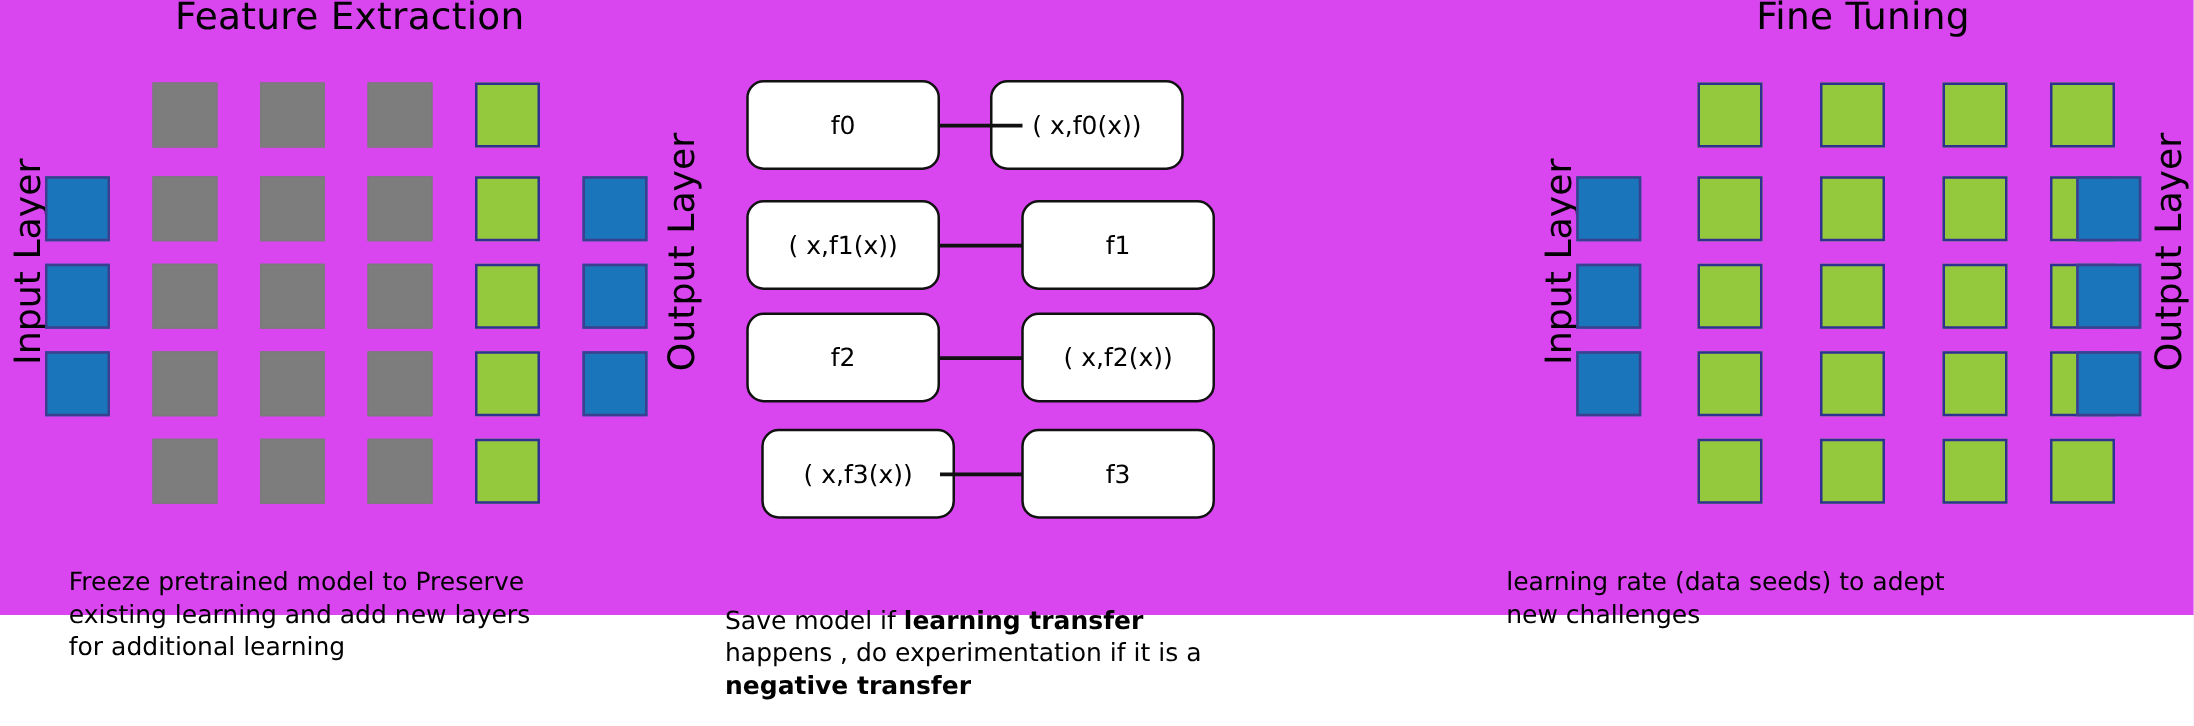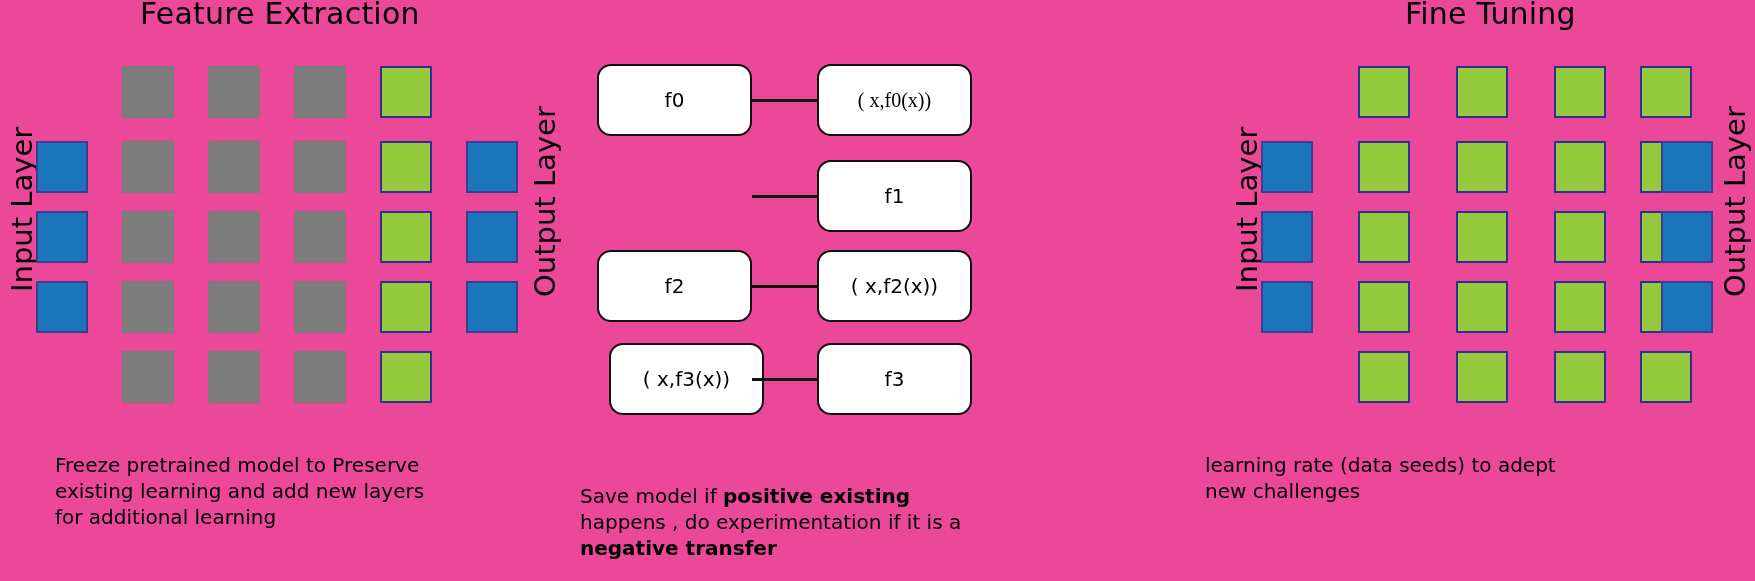--- a/index.html
+++ b/index.html
@@ -6,22 +6,22 @@
   html, body {
     width: 1755px;
     height: 581px;
     background: #ffffff;
     font-family: "DejaVu Sans", "Liberation Sans", sans-serif;
     overflow: hidden;
   }
   .canvas {
     position: relative;
     width: 1755px;
-    height: 581px;
-    background: #ec4899;
+    height: 492px;
+    background: #d946ef;
   }
 
   
   .panel-title {
     position: absolute;
     font-size: 30px;
     color: #000000;
     white-space: nowrap;
     letter-spacing: 0.2px;
   }
@@ -129,36 +129,37 @@
 
   <div class="side-label right-rot" style="left:470px; top:205px; width:150px; text-align:center;">Output Layer</div>
 
   <div class="caption" style="left:55px; top:452px; width:460px;">
     <div>Freeze pretrained model to Preserve</div>
     <div>existing learning and add new layers</div>
     <div>for additional learning</div>
   </div>
 
   <div class="fbox" style="left:597px; top:64px;">f0</div>
-  <div class="fbox" style="left:817px; top:64px;font-family:Liberation Serif, serif;">( x,f0(x))</div>
+  <div class="fbox" style="left:792px; top:64px;">( x,f0(x))</div>
   <div class="connector" style="left:752px; top:99px; width:66px;"></div>
 
+  <div class="fbox" style="left:597px; top:160px;">( x,f1(x))</div>
   <div class="fbox" style="left:817px; top:160px;">f1</div>
   <div class="connector" style="left:752px; top:195px; width:66px;"></div>
 
   <div class="fbox" style="left:597px; top:250px;">f2</div>
   <div class="fbox" style="left:817px; top:250px;">( x,f2(x))</div>
   <div class="connector" style="left:752px; top:285px; width:66px;"></div>
 
   <div class="fbox" style="left:597px; top:343px;margin-left:12px;">( x,f3(x))</div>
   <div class="fbox" style="left:817px; top:343px;">f3</div>
   <div class="connector" style="left:752px; top:378px; width:66px;"></div>
 
   <div class="caption" style="left:580px; top:483px; width:415px;">
-    <div><span>Save model if </span><b>positive existing</b></div>
+    <div><span>Save model if </span><b>learning transfer</b></div>
     <div>happens , do experimentation if it is a</div>
     <div><b>negative transfer</b></div>
   </div>
 
   <div class="panel-title" style="left:1405px; top:-4px;">Fine Tuning</div>
 
   <div class="side-label left-rot" style="left:1177px; top:205px; width:140px; text-align:center;">Input Layer</div>
 
   <div class="node blue" style="left:1261px; top:141px;"></div>
   <div class="node blue" style="left:1261px; top:211px;"></div>

